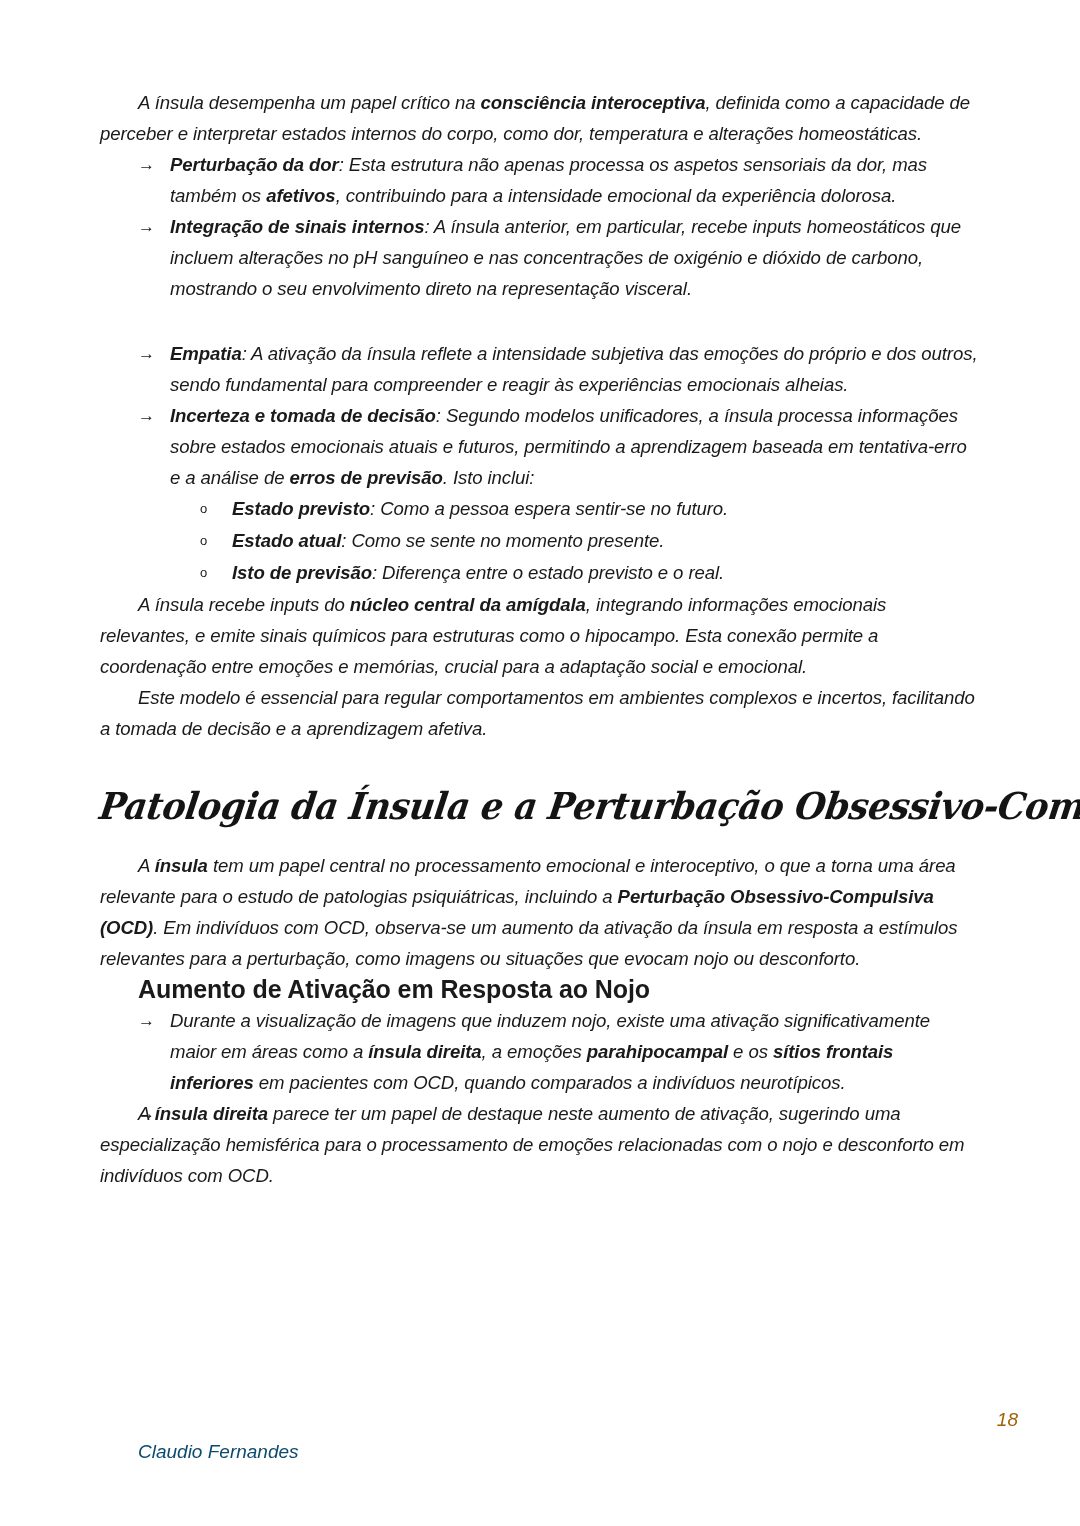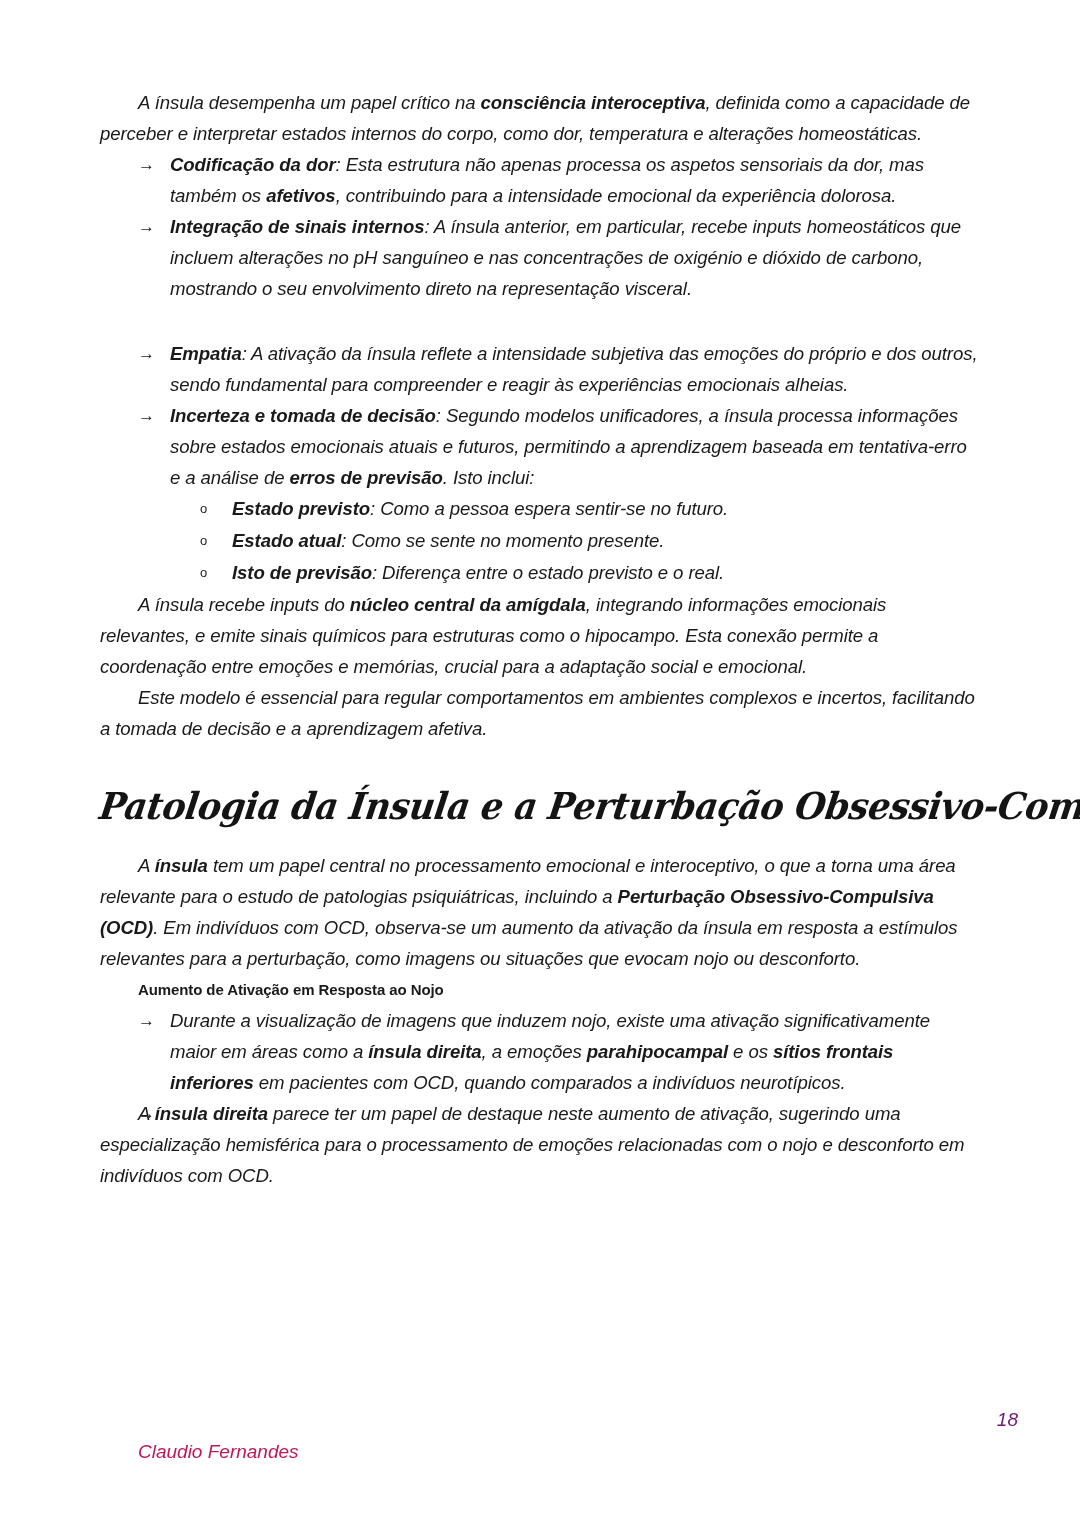--- a/index.html
+++ b/index.html
@@ -118,59 +118,59 @@
     margin-top: 40px;
     margin-bottom: 22px;
     width: 880px;
     overflow: visible;
   }
 
   
   .subhead {
     font-weight: 700;
     font-style: normal;
-    font-size: 15px;
+    font-size: 25px;
     line-height: 31px;
     margin: 0;
     padding-left: 38px;
     font-stretch: condensed;
     letter-spacing: -0.1px;
   }
 
   
   .page-number {
     position: absolute;
     right: 62px;
     top: 1408px;
     font-style: italic;
     font-size: 19px;
     font-stretch: condensed;
-    color: #701a75;
+    color: #a16207;
   }
   .author {
     position: absolute;
     left: 138px;
     top: 1440px;
     font-style: italic;
     font-size: 19px;
     font-stretch: condensed;
-    color: #be185d;
+    color: #0c4a6e;
   }
 </style>
 </head>
 <body>
 
 <div class="page">
   <div class="content">
 
     <p class="p indent"><span>A ínsula desempenha um papel crítico na </span><b>consciência interoceptiva</b><span>, definida como a capacidade de perceber e interpretar estados internos do corpo, como dor, temperatura e alterações homeostáticas.</span></p>
 
     <ul class="lvl1">
       <li>
-        <span class="bullet">→</span><b>Codificação da dor</b><span>: </span><span>Esta estrutura não apenas processa os aspetos sensoriais da dor, mas também os </span><b>afetivos</b><span>, contribuindo para a intensidade emocional da experiência dolorosa.</span>
+        <span class="bullet">→</span><b>Perturbação da dor</b><span>: </span><span>Esta estrutura não apenas processa os aspetos sensoriais da dor, mas também os </span><b>afetivos</b><span>, contribuindo para a intensidade emocional da experiência dolorosa.</span>
       </li>
       <li>
         <span class="bullet">→</span><b>Integração de sinais internos</b><span>: </span><span>A ínsula anterior, em particular, recebe inputs homeostáticos que incluem alterações no pH sanguíneo e nas concentrações de oxigénio e dióxido de carbono, mostrando o seu envolvimento direto na representação visceral.</span>
       </li>
     </ul>
 
     <div class="gap-lg"></div>
 
 
     <ul class="lvl1">

